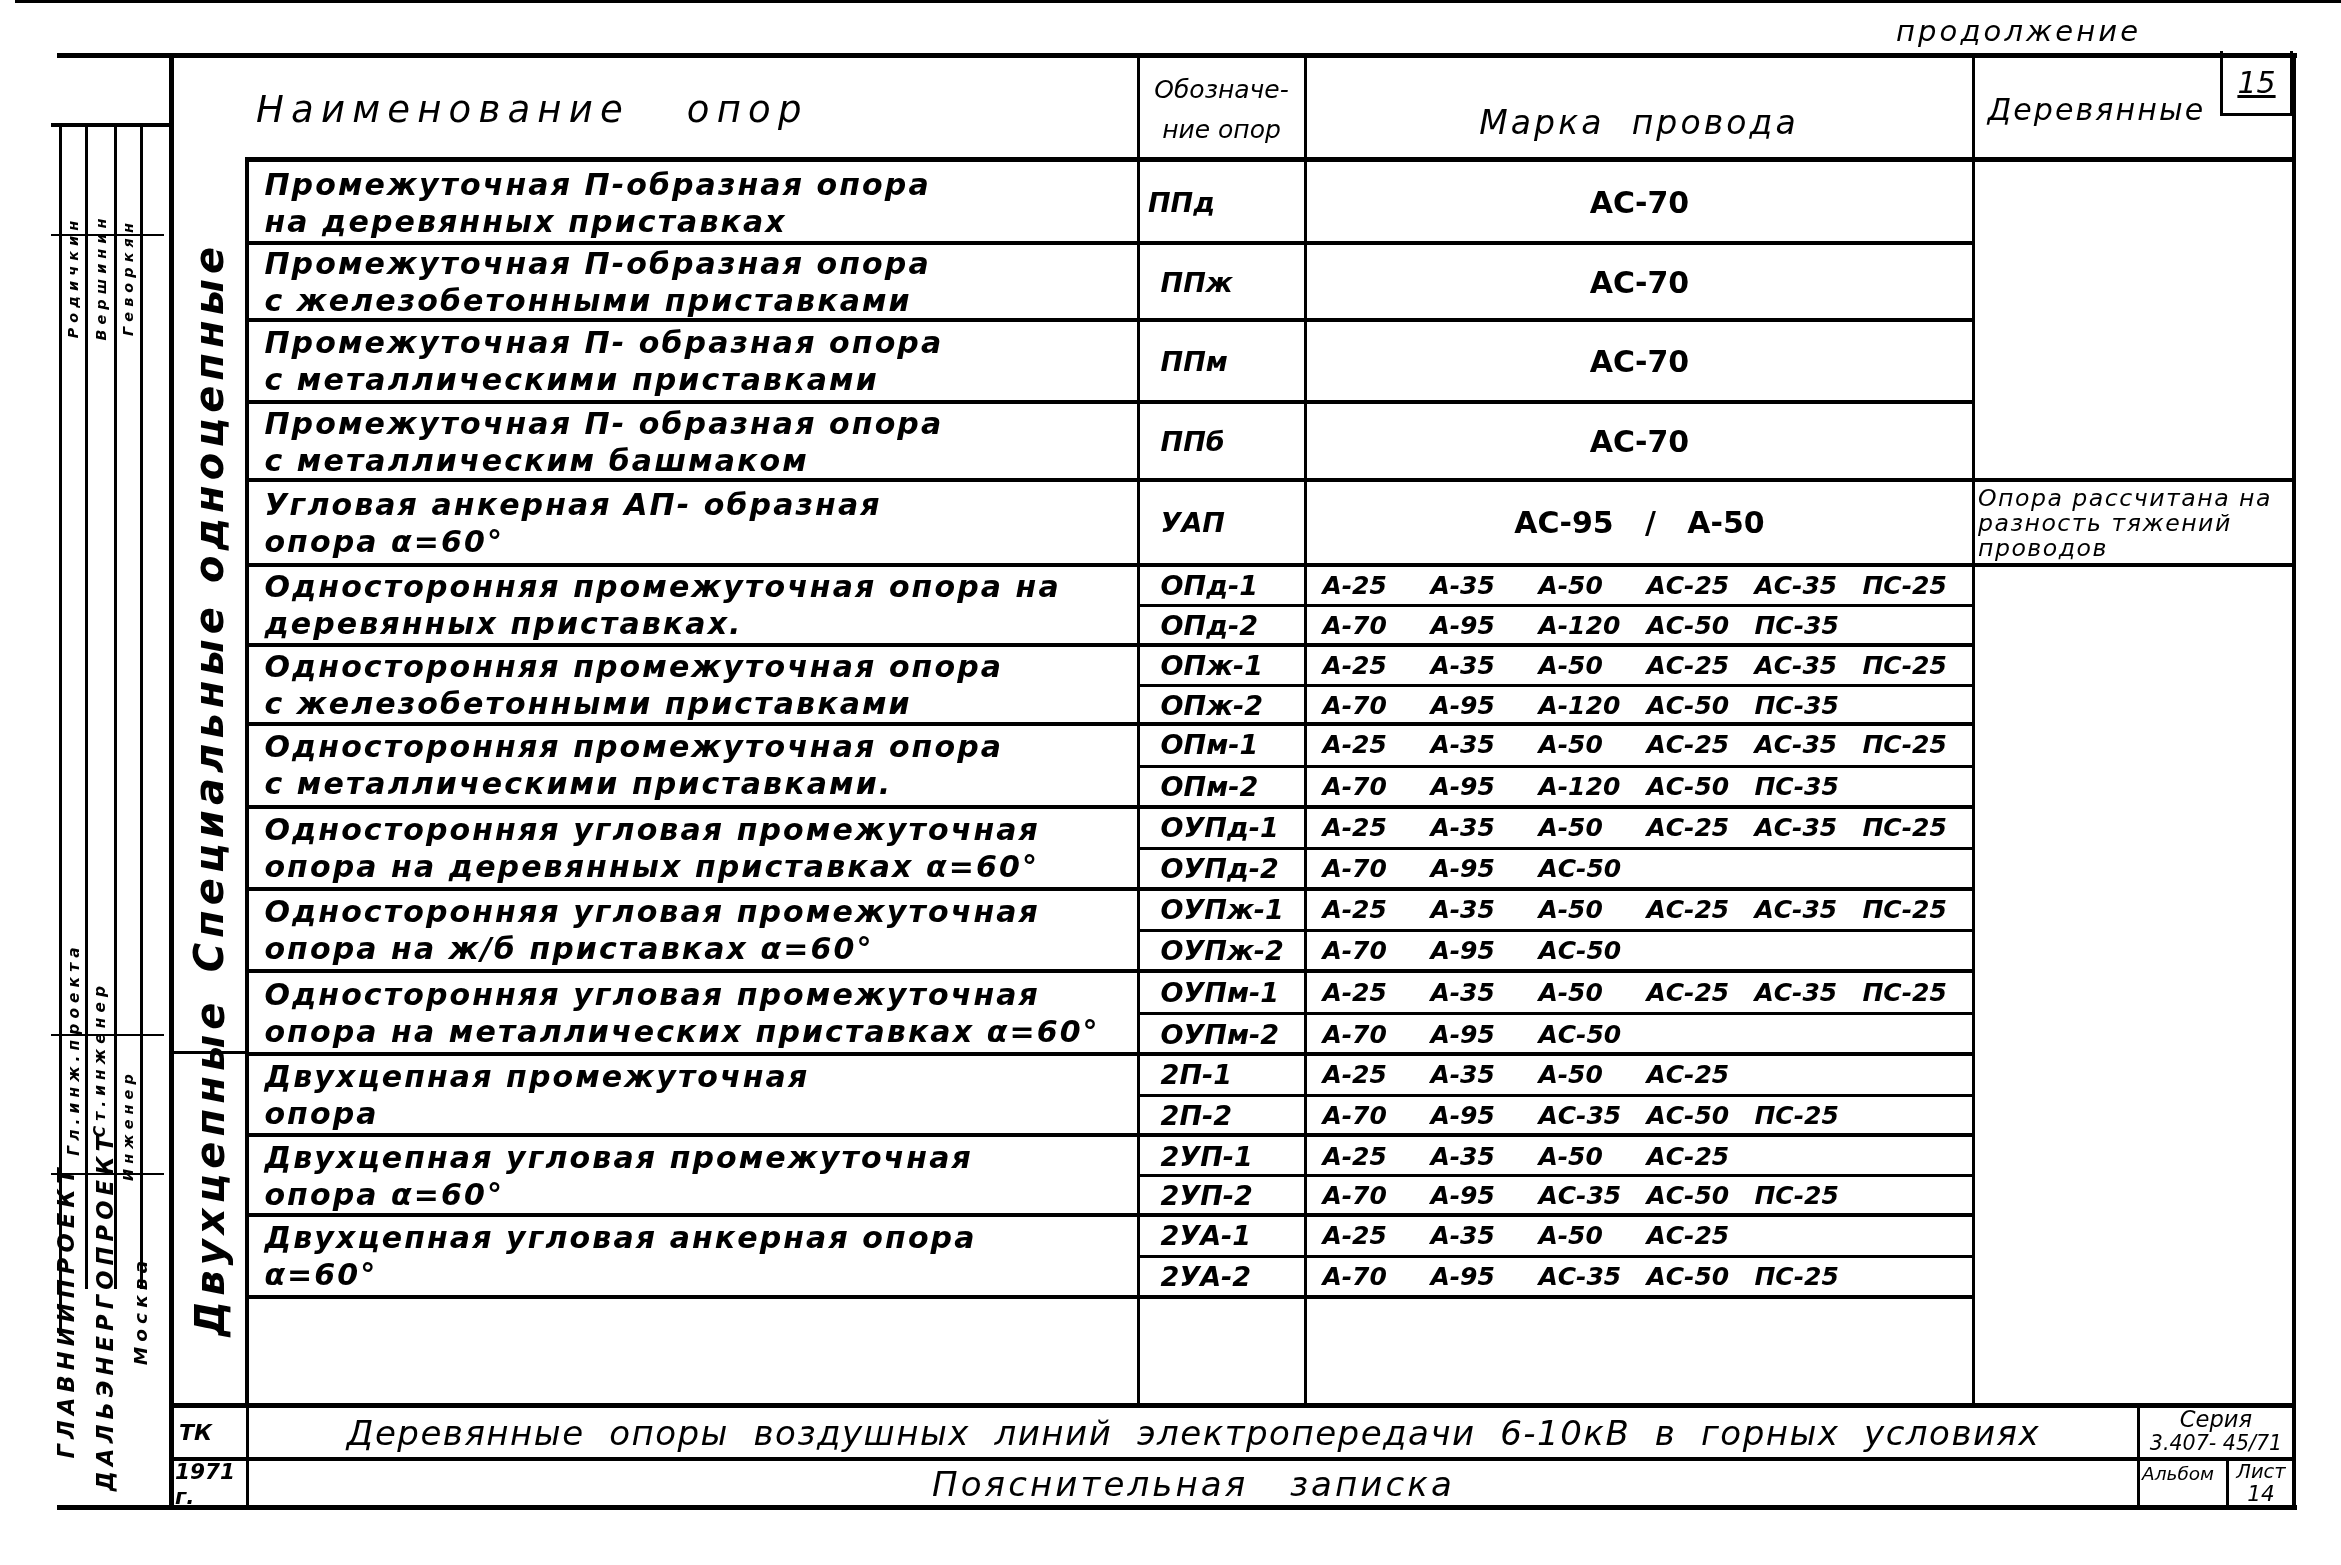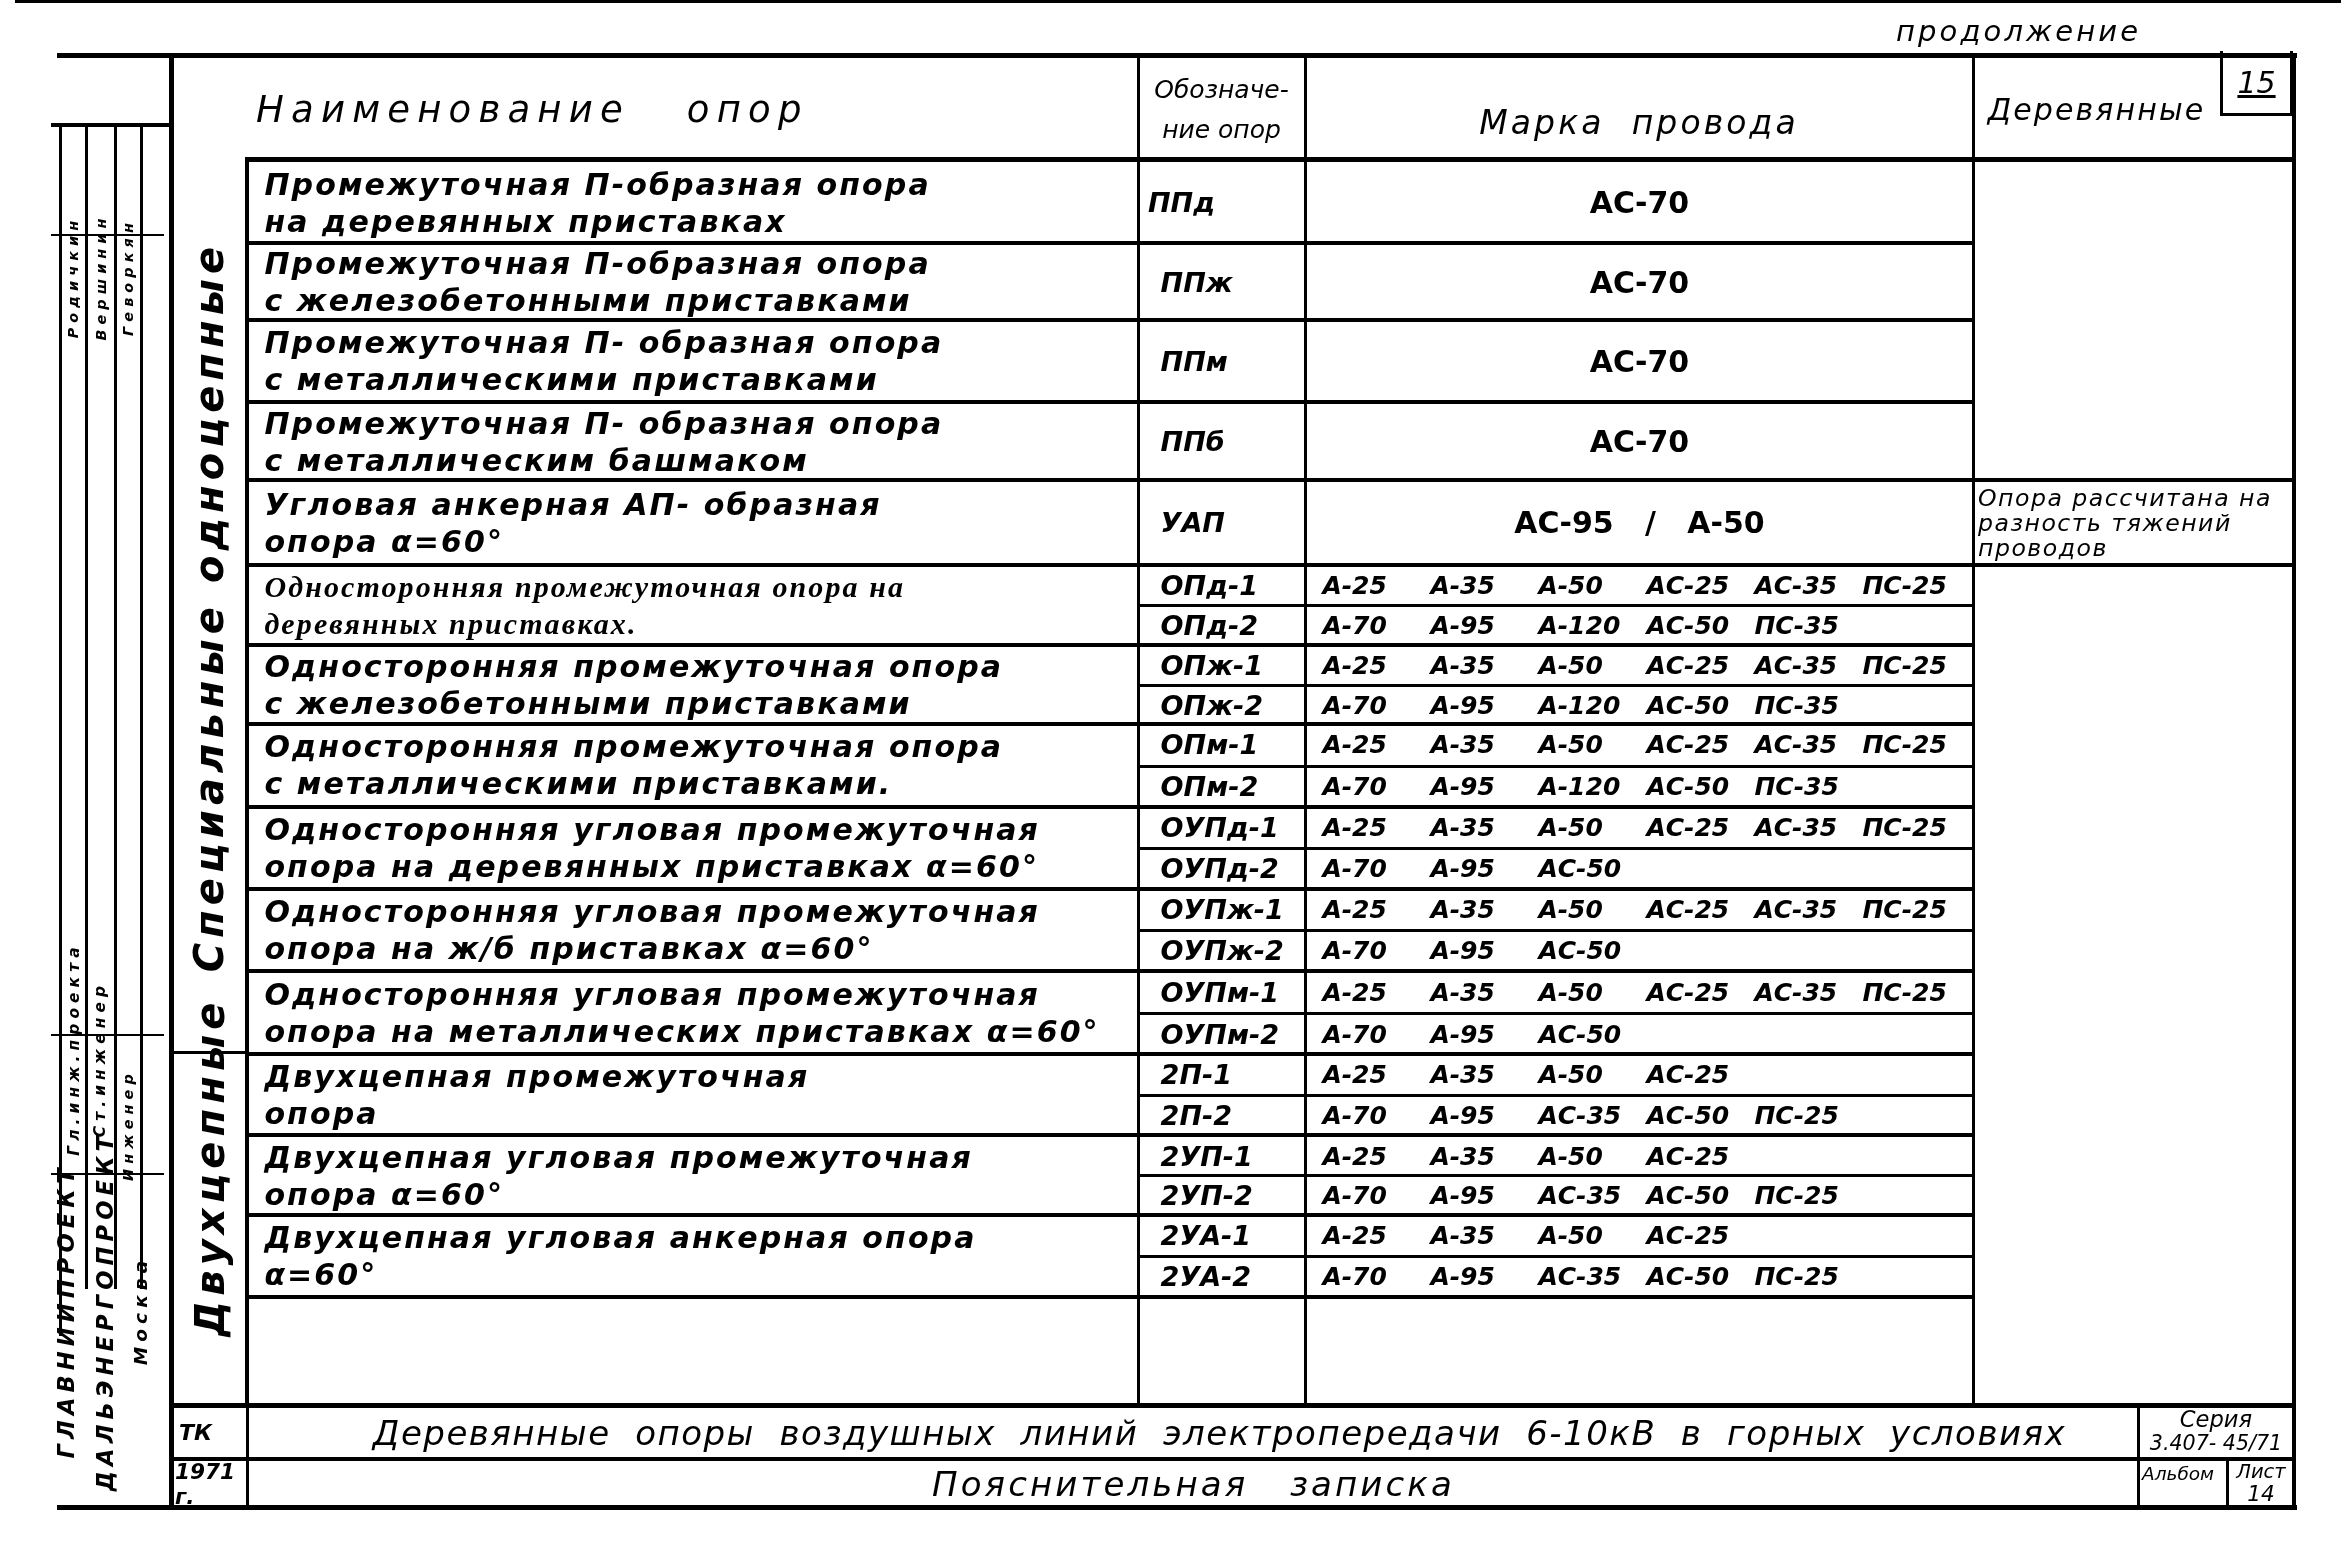--- a/index.html
+++ b/index.html
@@ -113,21 +113,21 @@
         <span class="name-text">Угловая  анкерная  АП- образная
 опора  α=60°</span>
       </div>
       <div class="cell desig" style="left: 1140px; top: 480px; width: 164px; height: 85px;">УАП</div>
       <div class="cell center-mark" style="left: 1307px; top: 480px; width: 665px; height: 85px;">
         <span style="white-space: pre;">АС-95   /   А-50</span>
       </div>
       <div class="hline" style="left: 249px; top: 563px; width: 2045px; height: 4.1px;"></div>
     </div>
     <div>
-      <div class="cell" style="left: 249px; top: 565px; width: 888px; height: 80px; font-family: Liberation Serif, serif;">
+      <div class="cell" style="left: 249px; top: 565px; width: 888px; height: 80px;">
         <span class="name-text">Односторонняя  промежуточная  опора  на
 деревянных   приставках.</span>
       </div>
       <div class="cell desig" style="left: 1140px; top: 565px; width: 164px; height: 40px;">ОПд-1</div>
       <div class="cell marks" style="left: 1307px; top: 565px; width: 665px; height: 40px;">
         <span>А-25</span>
         <span>А-35</span>
         <span>А-50</span>
         <span>АС-25</span>
         <span>АС-35</span>
@@ -341,21 +341,21 @@
 <div class="vline" style="left:246px;top:1403px;width:3.1px;height:105px;"></div>
 <div class="vline" style="left:2137px;top:1403px;width:2.6px;height:105px;"></div>
 <div class="vline" style="left:2226px;top:1457px;width:2.6px;height:51px;"></div>
 
 <div class="cell" style="left:175px;top:1408px;width:71px;height:49px;padding-left:4.1px;">
   <span class="it" style="font-size:22px;font-weight:bold;">ТК</span>
 </div>
 <div class="cell" style="left:175px;top:1461px;width:55px;height:45px;">
   <span class="it" style="font-size:21.6px;font-weight:bold;">1971 г.</span>
 </div>
-<div class="cell" style="left:249px;top:1408px;width:1889px;height:49px;justify-content:center;padding-left:26px;">
+<div class="cell" style="left:249px;top:1408px;width:1889px;height:49px;justify-content:center;">
   <span class="it" style="font-size:34px;letter-spacing:1.5px;white-space:pre;">Деревянные  опоры  воздушных  линий  электропередачи  6-10кВ  в  горных  условиях</span>
 </div>
 <div class="cell" style="left:249px;top:1461px;width:1889px;height:45px;justify-content:center;">
   <span class="it" style="font-size:34px;letter-spacing:3.1px;white-space:pre;">Пояснительная   записка</span>
 </div>
 <div class="abs" style="left:2140px;top:1408px;width:152px;height:49px;text-align:center;">
   <div class="it" style="font-size:22.6px;line-height:23.6px;">Серия</div>
   <div class="it" style="font-size:20.6px;line-height:23.6px;">3.407- 45/71</div>
 </div>
 <div class="abs it" style="left:2142px;top:1463px;font-size:18.5px;">Альбом</div>

